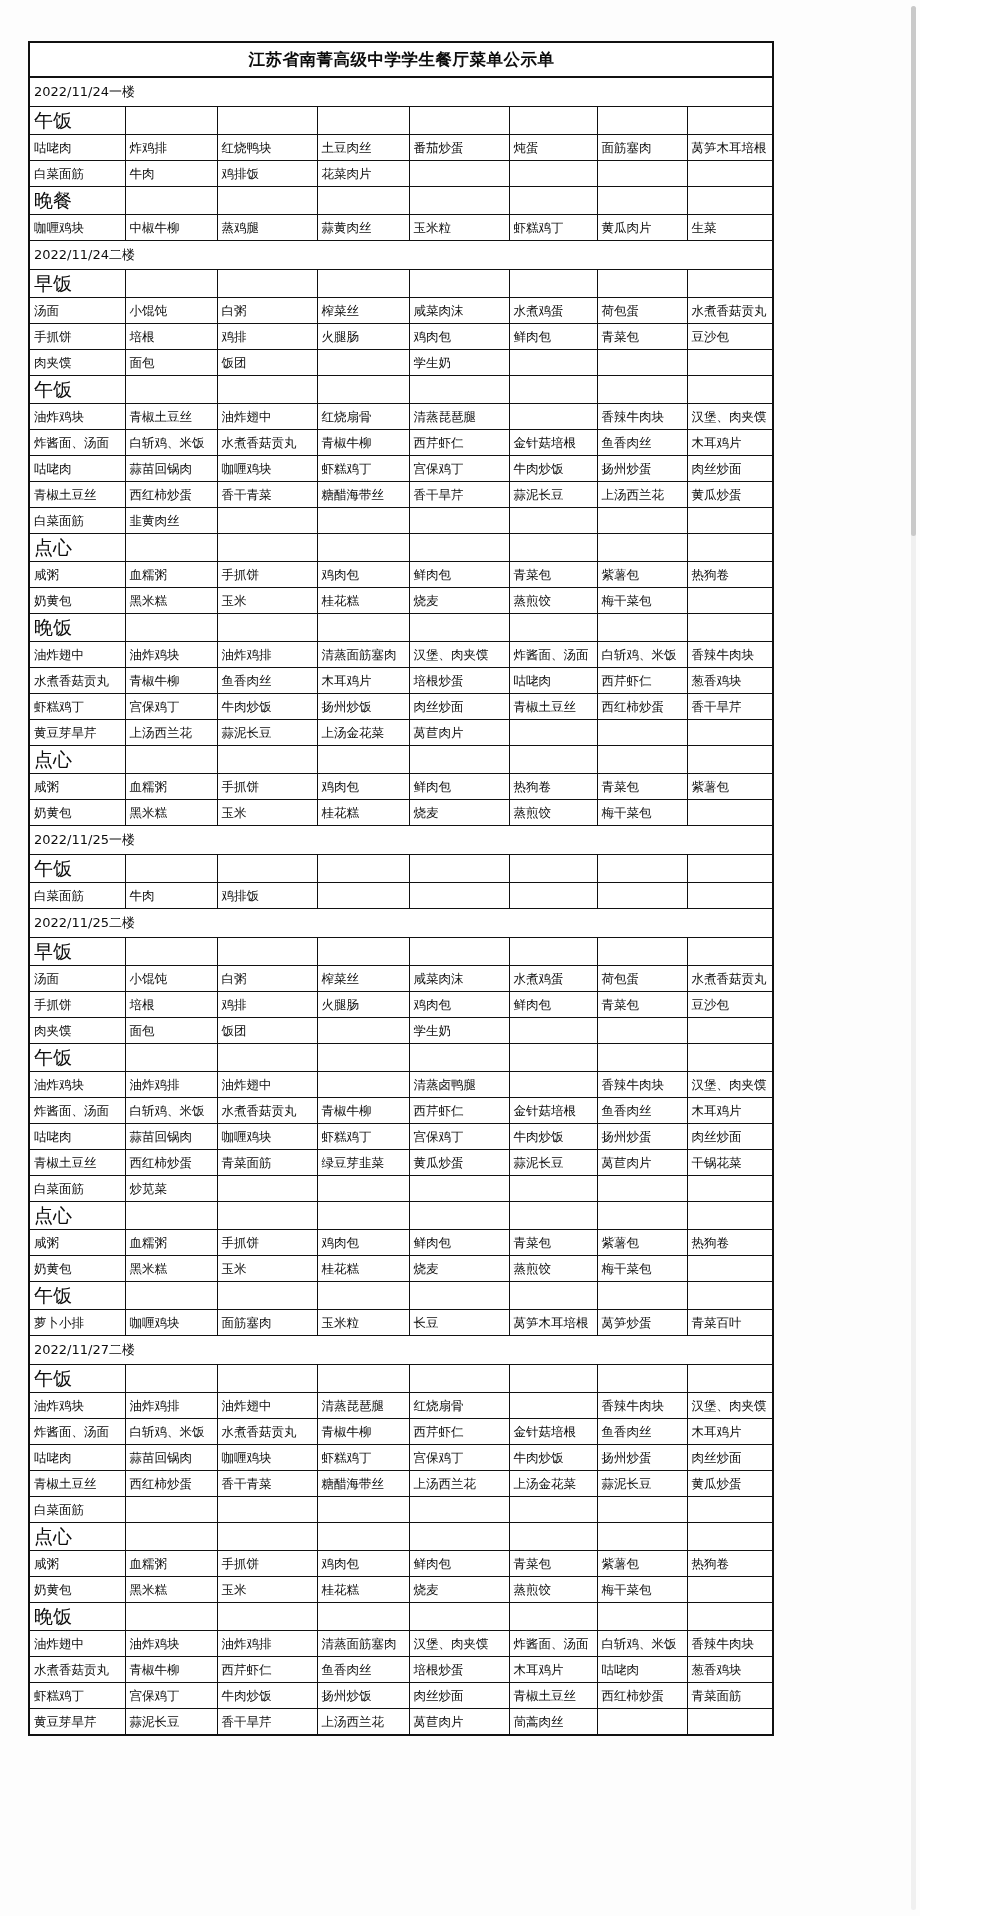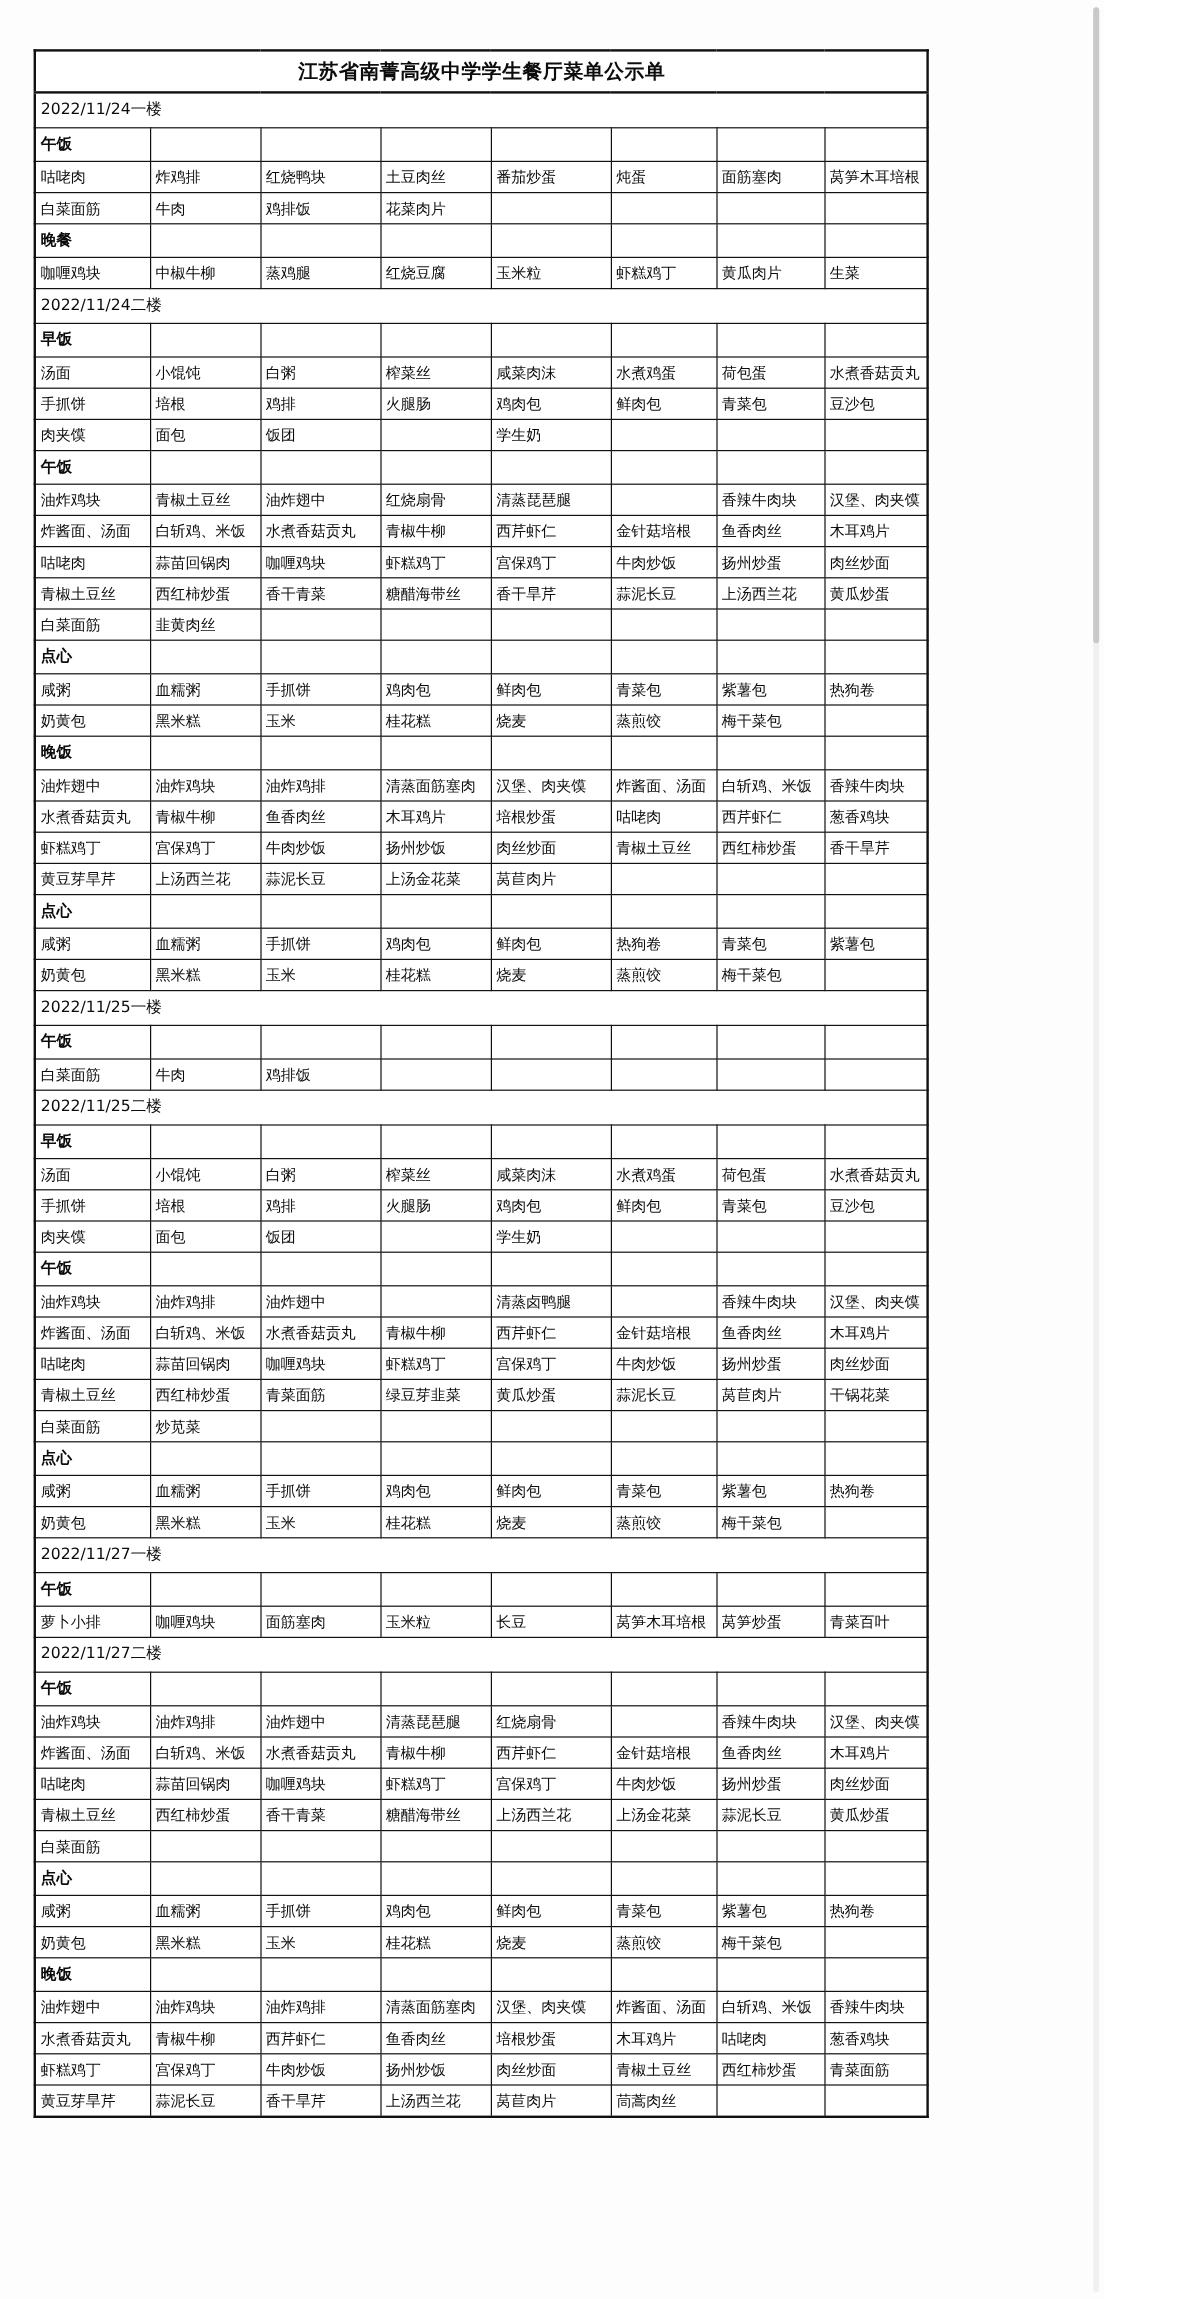--- a/index.html
+++ b/index.html
@@ -75,22 +75,22 @@
   #menu-table tr.date-row td {
     height: 25px;
     font-size: 13px;
     border-right-color: transparent;
     border-left-color: #111;
   }
   #menu-table tr.date-row td.date-cell {
     border-right: none;
   }
   #menu-table tr.meal-row td.meal-cell {
-    font-weight: bold;
-    font-size: 13px;
+    font-weight: normal;
+    font-size: 19px;
   }
   #menu-table tr.meal-row td {
     height: 24px;
   }
   
   col.c0 { width: 96px; }
   col.c1 { width: 92px; }
   col.c2 { width: 100px; }
   col.c3 { width: 92px; }
   col.c4 { width: 100px; }
@@ -162,21 +162,21 @@
           <td></td>
           <td></td>
           <td></td>
           <td></td>
           <td></td>
         </tr>
         <tr>
           <td>咖喱鸡块</td>
           <td>中椒牛柳</td>
           <td>蒸鸡腿</td>
-          <td>红烧豆腐</td>
+          <td>蒜黄肉丝</td>
           <td>玉米粒</td>
           <td>虾糕鸡丁</td>
           <td>黄瓜肉片</td>
           <td>生菜</td>
         </tr>
         <tr class="date-row">
           <td colspan="8" class="date-cell">2022/11/24二楼</td>
         </tr>
         <tr class="meal-row">
           <td class="meal-cell">早饭</td>
@@ -537,23 +537,20 @@
         <tr>
           <td>奶黄包</td>
           <td>黑米糕</td>
           <td>玉米</td>
           <td>桂花糕</td>
           <td>烧麦</td>
           <td>蒸煎饺</td>
           <td>梅干菜包</td>
           <td></td>
         </tr>
-        <tr class="date-row">
-          <td colspan="8" class="date-cell">2022/11/27一楼</td>
-        </tr>
         <tr class="meal-row">
           <td class="meal-cell">午饭</td>
           <td></td>
           <td></td>
           <td></td>
           <td></td>
           <td></td>
           <td></td>
           <td></td>
         </tr>

